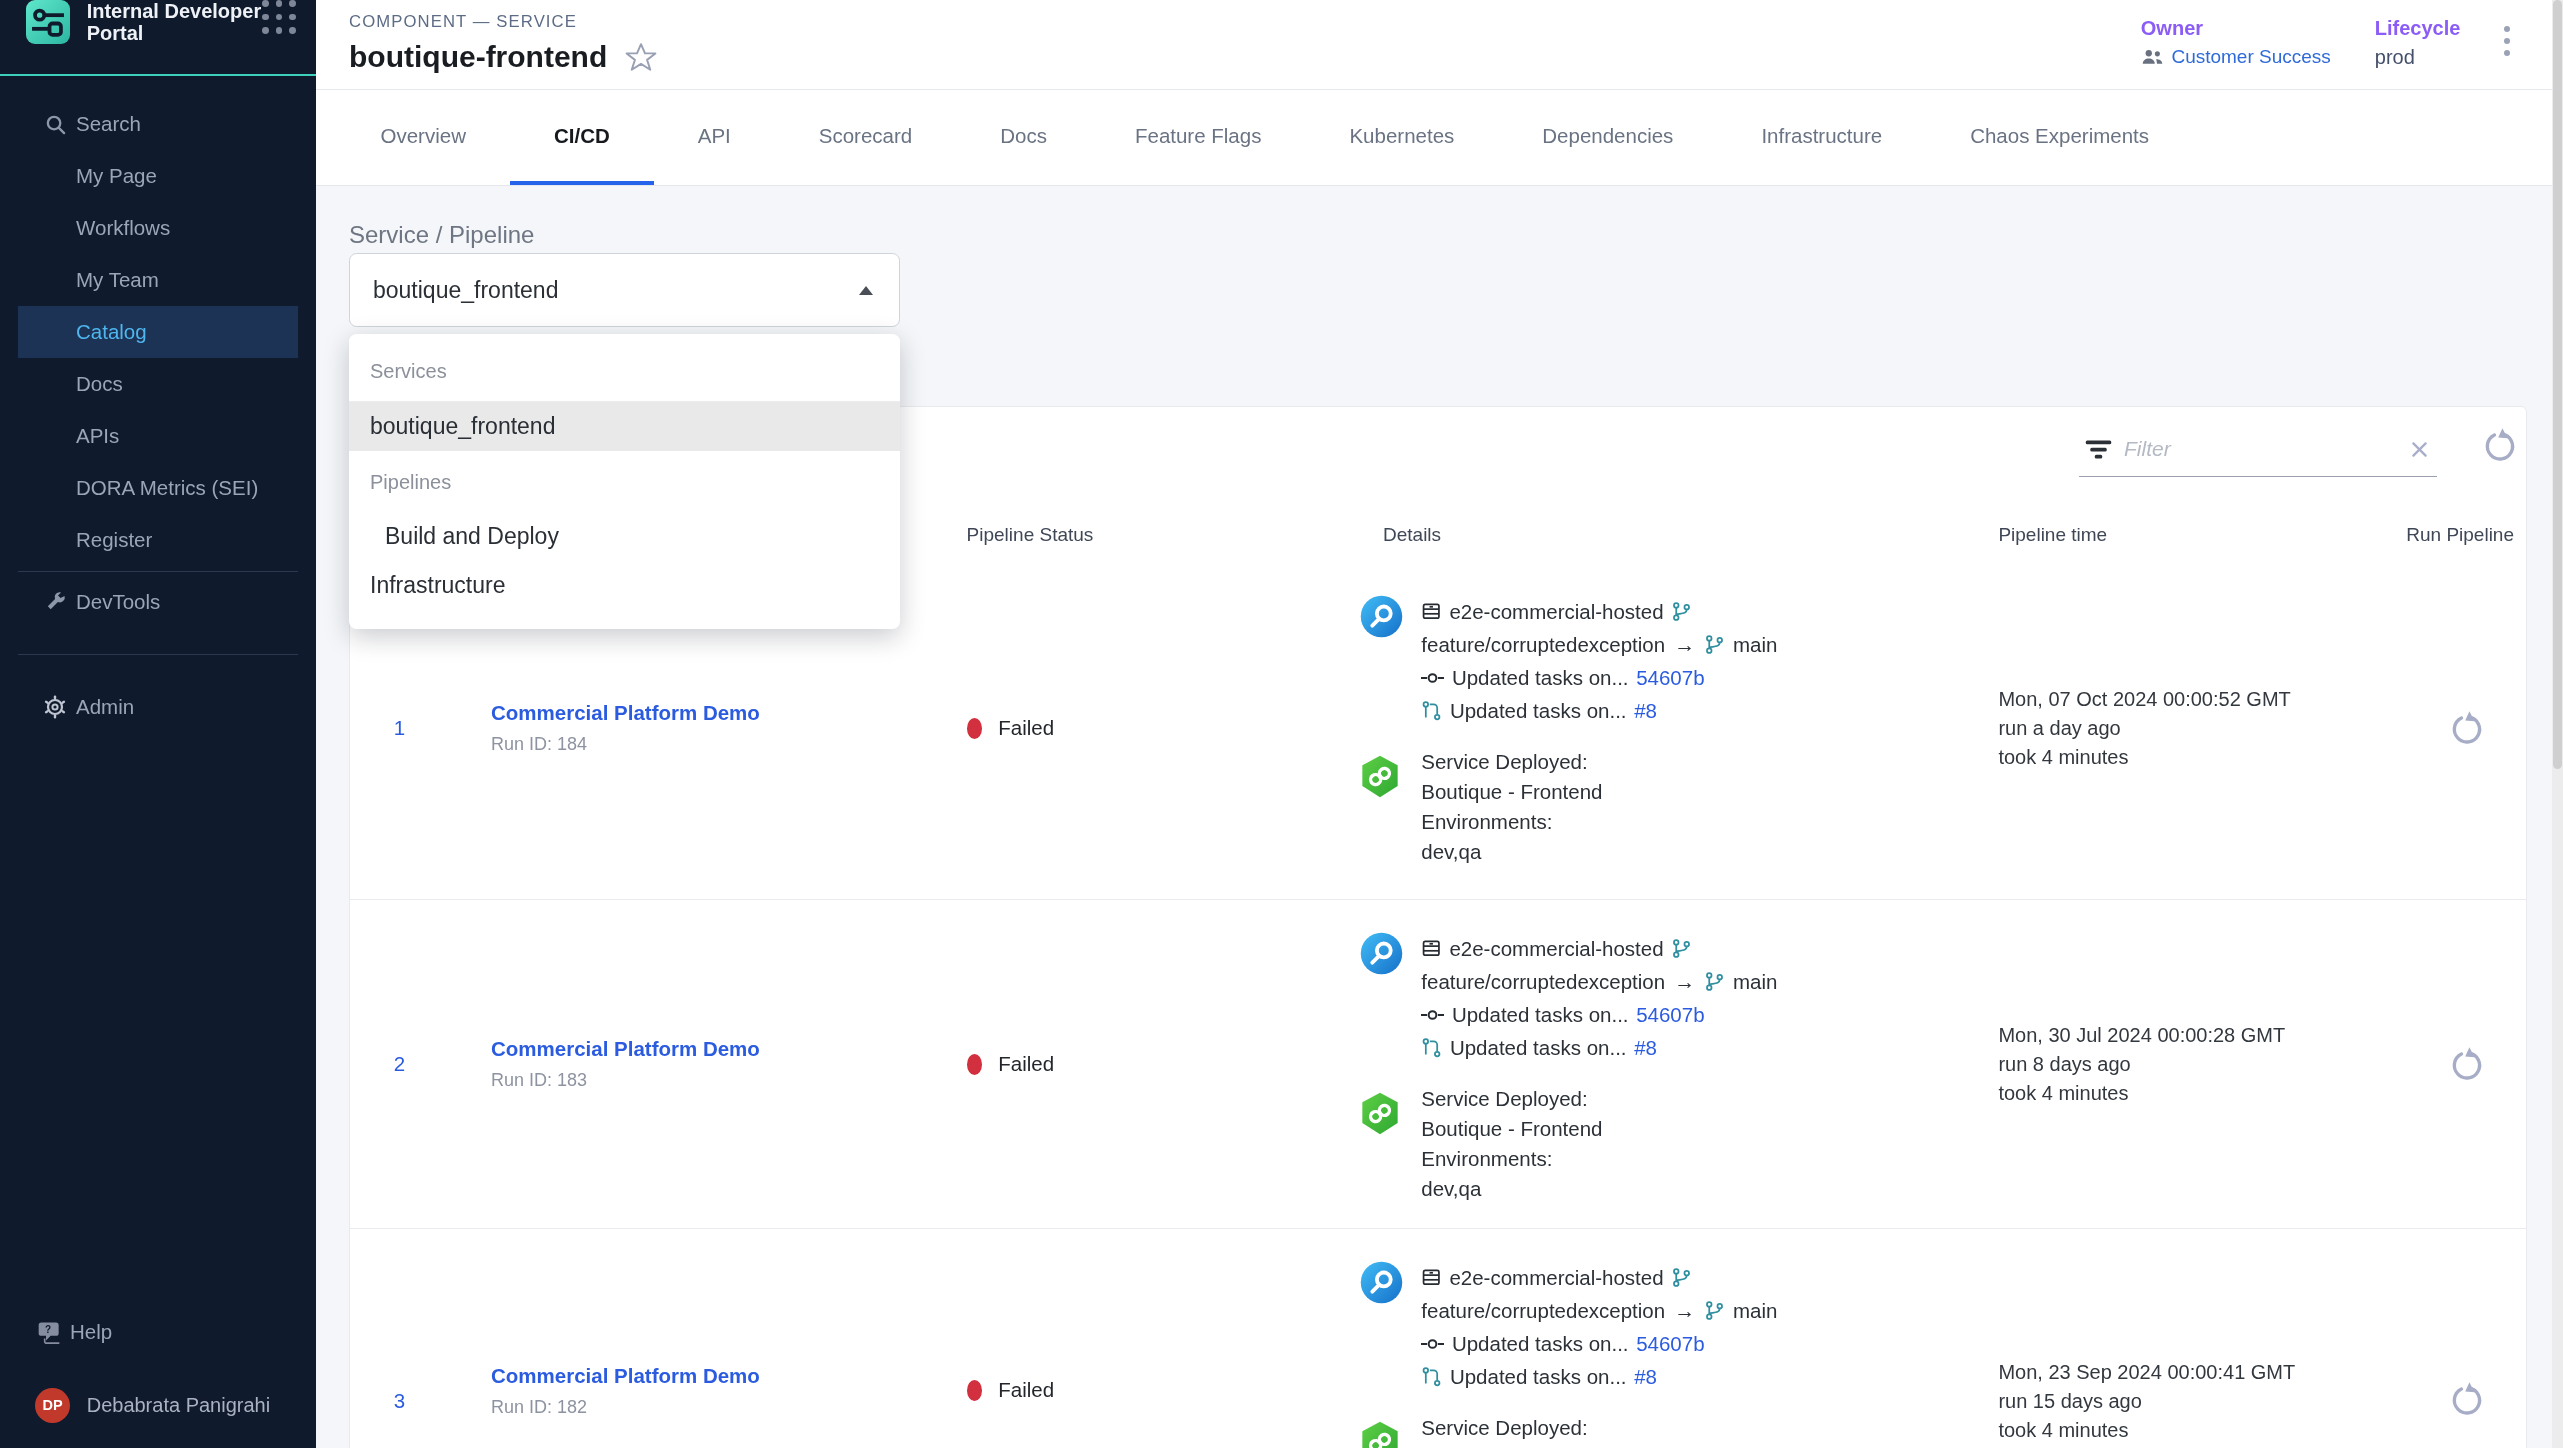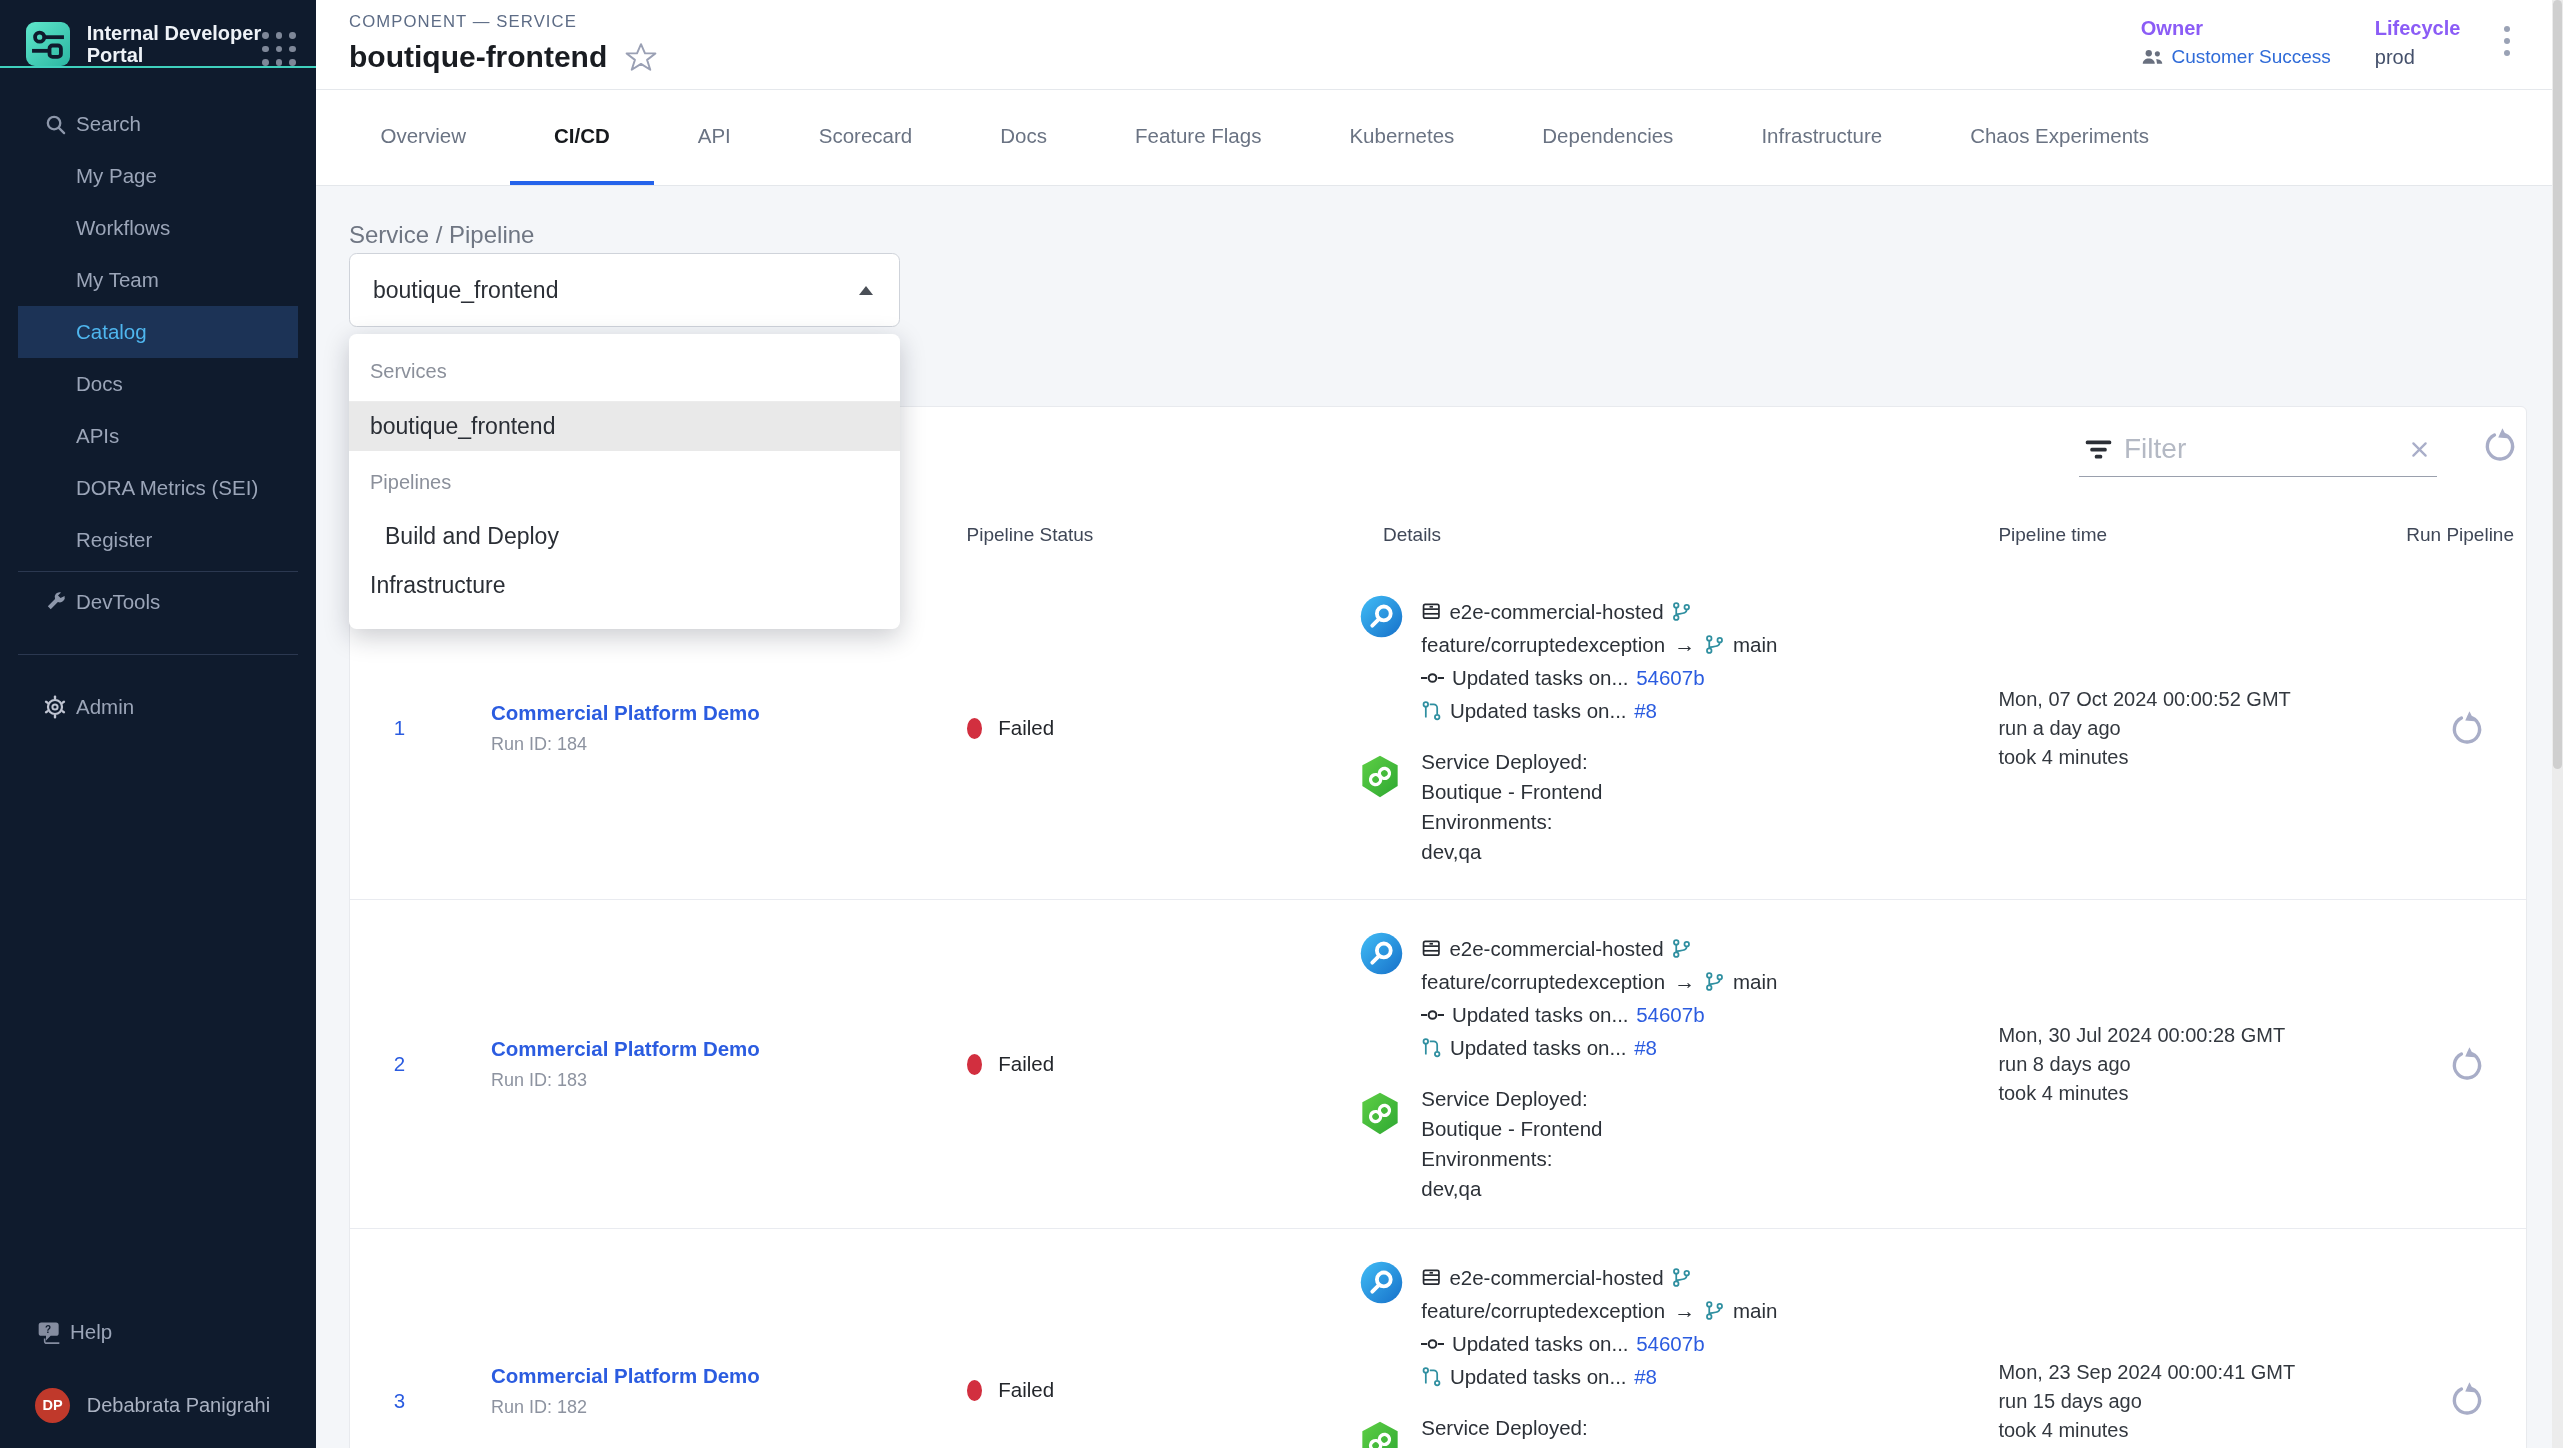--- a/index.html
+++ b/index.html
@@ -1,21 +1,21 @@
 <!DOCTYPE html>
 <html style="font-size:12px"><head>
 <meta charset="utf-8">
 <style>
   * { margin:0; padding:0; box-sizing:border-box; }
   html,body { width:2563px; height:1449px; overflow:hidden; font-family:"Liberation Sans","DejaVu Sans",sans-serif; background:#fff; }
   .app { position:relative; width:2563px; height:1449px; overflow:hidden; }
 
   
   .sidebar { position:absolute; left:0; top:0; width:316px; height:1449px; background:#0f1b2d; color:#a9b2c3; }
-  .logo-row { display:flex; align-items:flex-end; height:68px; padding:16px 20px 0 26px; border-bottom:2.3px solid #3fd0bd; }
+  .logo-row { display:flex; align-items:flex-start; height:76px; padding:0 20px 0 26px; border-bottom:2.3px solid #3fd0bd; }
   .logo-badge { width:44px; height:44px; border-radius:9px; background:linear-gradient(135deg,#5fe7cb 0%,#2cb6a2 100%); flex:0 0 auto; display:flex; align-items:center; justify-content:center; }
   .logo-title { font-size:20px; font-weight:700; line-height:22px; color:#eef2f7; margin-left:16.7px; flex:1; }
   .grid-icon { display:grid; grid-template-columns:repeat(3,6.8px); grid-gap:6.8px; cursor:pointer; }
   .grid-icon i { width:6.8px; height:6.8px; border-radius:50%; background:#7e8798; }
   .nav { position:absolute; top:98px; left:0; width:100%; }
   .nav-item { display:flex; align-items:center; height:52px; padding-left:76px; font-size:20.5px; color:#9ba5b8; cursor:pointer; position:relative; }
   .nav-item .nicon { position:absolute; left:43px; width:24px; height:24px; display:flex; align-items:center; justify-content:center; }
   .nav-item.selected { background:#1c3356; border-radius:0; margin:0 18px; padding-left:58px; color:#4fb6ee; }
   .sb-divider { height:0.8px; background:#2b3850; margin:4.6px 18px; }
   .sb-bottom { position:absolute; left:0; width:100%; }
@@ -53,21 +53,21 @@
   .dd-label { height:38px; line-height:38px; padding-left:21px; font-size:20px; color:#8b909b; margin-top:18px; }
   .dd-div { height:0.8px; background:#ececec; margin-top:11.4px; }
   .dd-item { height:49px; line-height:49px; padding-left:21px; font-size:23px; color:#2a2e35; cursor:pointer; }
   .dd-item.hl { background:#e9e9e9; }
   .dd-item.sp { margin-top:10.7px;padding-left:36px; }
 
   
   .card { position:absolute; left:33px; top:220px; width:2178px; height:1172px; background:#fff; border:0.8px solid #e8eaee; border-radius:6px 6px 0 0; }
   .filter-row { position:relative; height:84px; }
   .filter-box { position:absolute; left:1729px; top:15px; width:358px; height:55px; border-bottom:1.5px solid #9aa0ad; display:flex; align-items:center; gap:12px; padding:0 6px; }
-  .filter-box input { border:none; outline:none; flex:1; font-size:28px; font-family:inherit; color:#333; background:transparent; min-width:0; }
+  .filter-box input { border:none; outline:none; flex:1; font-size:21px; font-family:inherit; color:#333; background:transparent; min-width:0;font-style:italic; }
   .filter-box input::placeholder { color:#b4b9c4; }
   .icon-btn { cursor:pointer; display:flex; align-items:center; justify-content:center; }
   .refresh-top { position:absolute; left:2131px; top:20px; }
 
   .thead { display:grid; grid-template-columns:99px 510px 396px 632px 419px 1fr; height:66px; align-items:end; padding-bottom:10.7px; font-size:19px; color:#3f4757; }
   .thead .h-status { padding-left:7.6px; }
   .thead .h-details { padding-left:28px; }
   .thead .h-time { padding-left:11.4px; }
   .thead .h-run { text-align:right; padding-right:12px; line-height:23px; }
 

